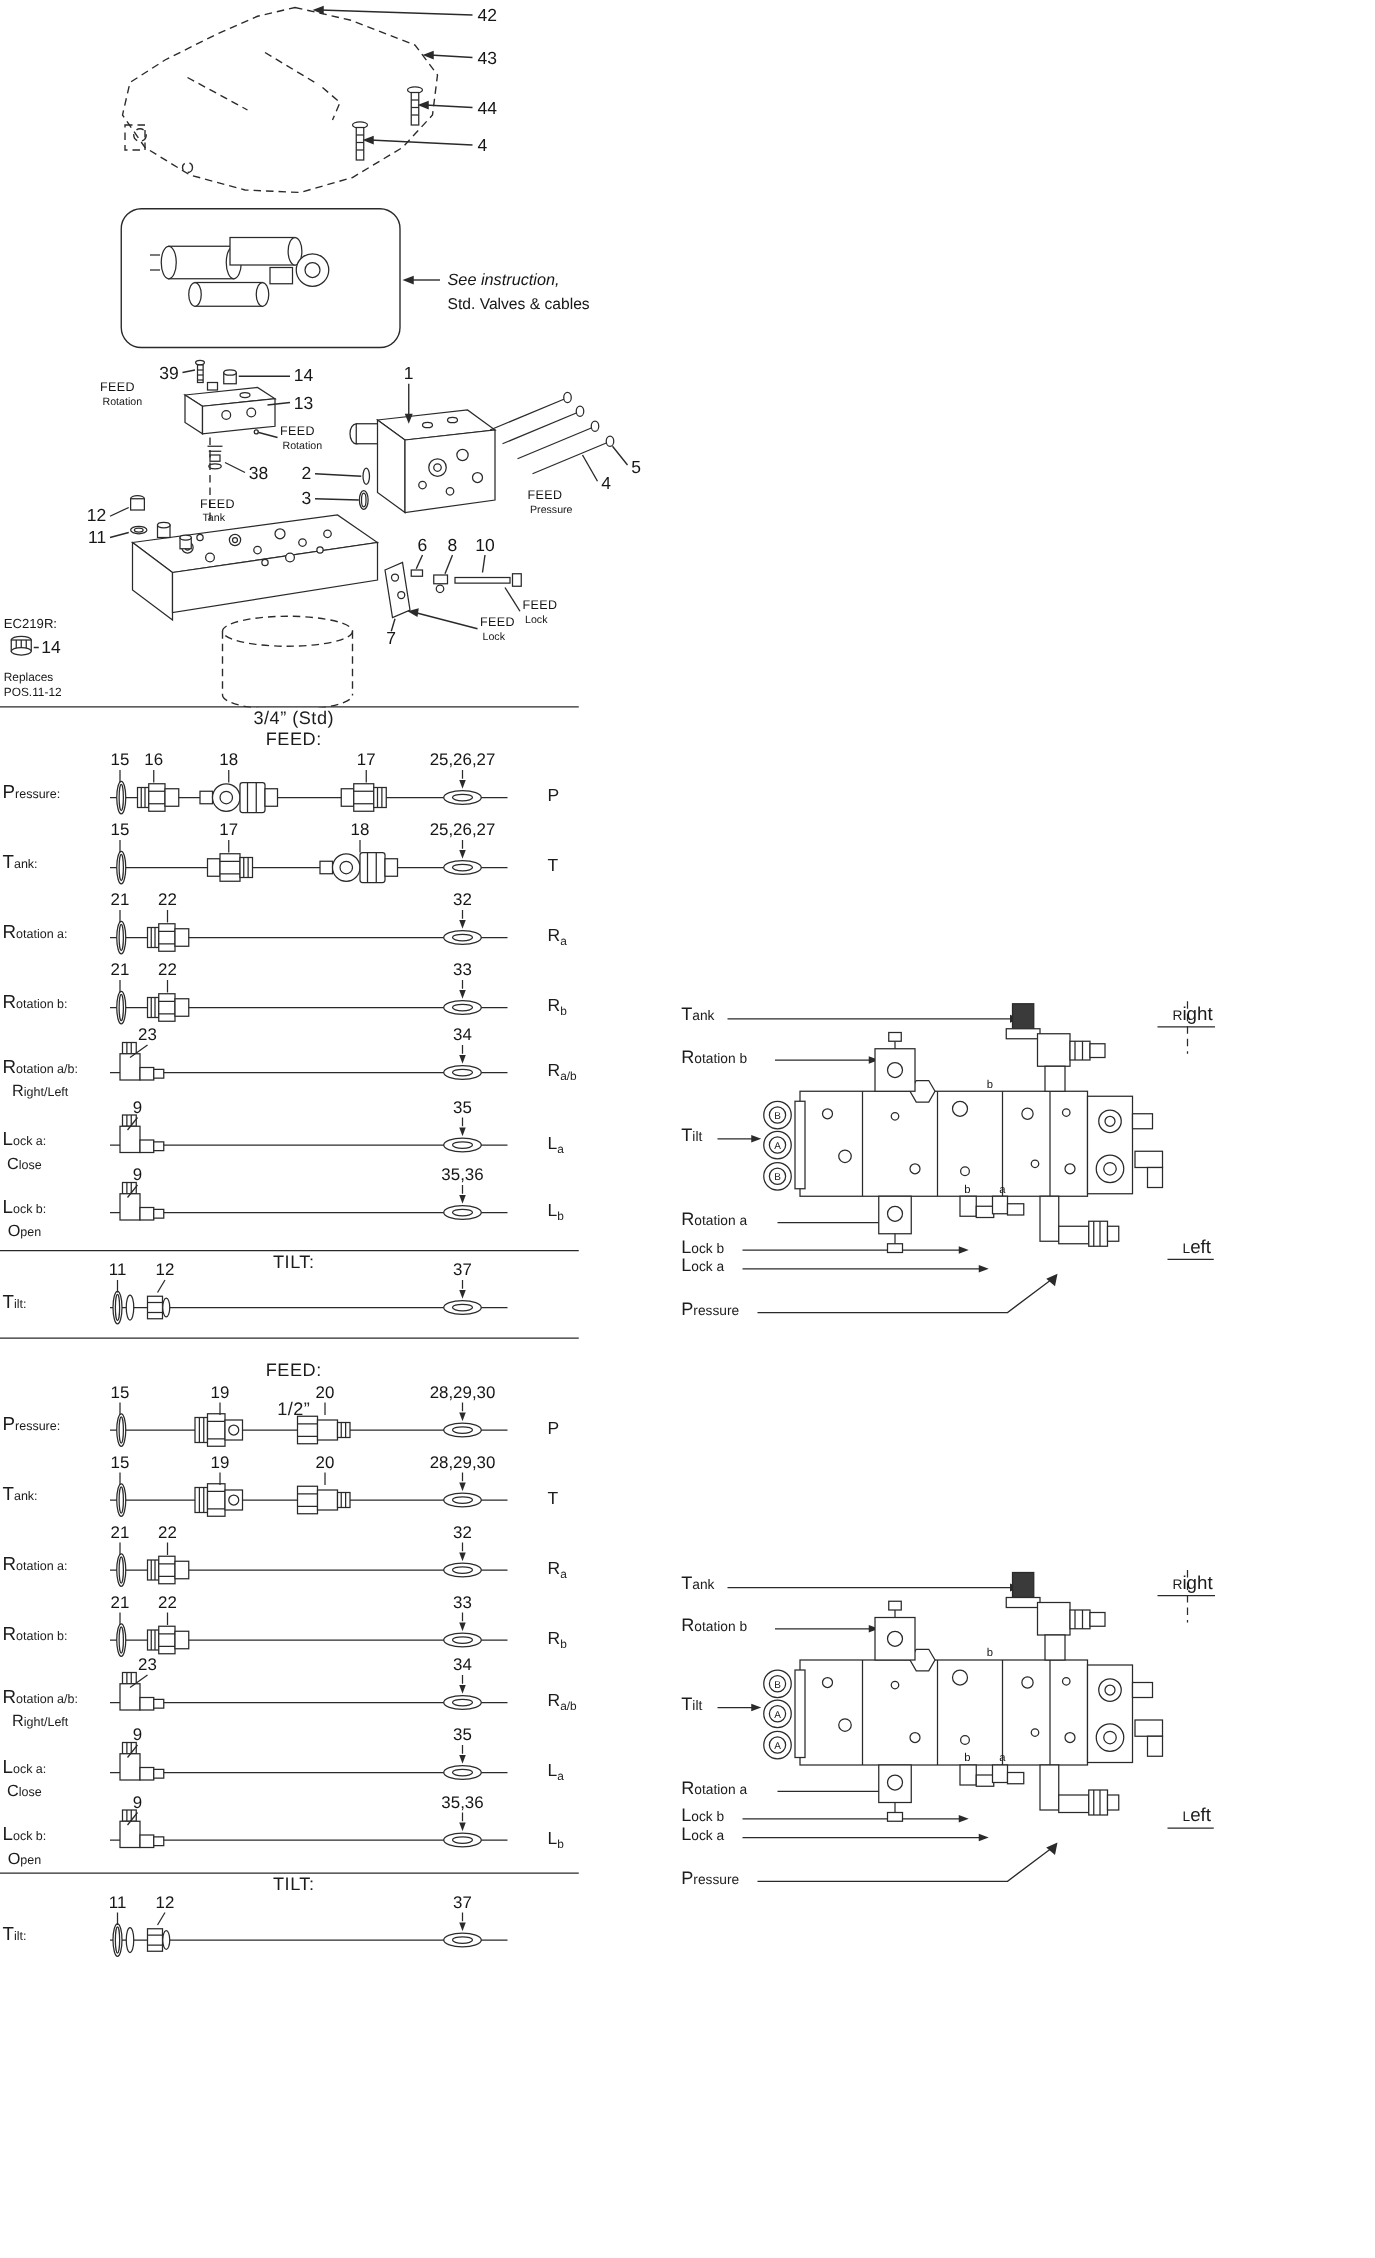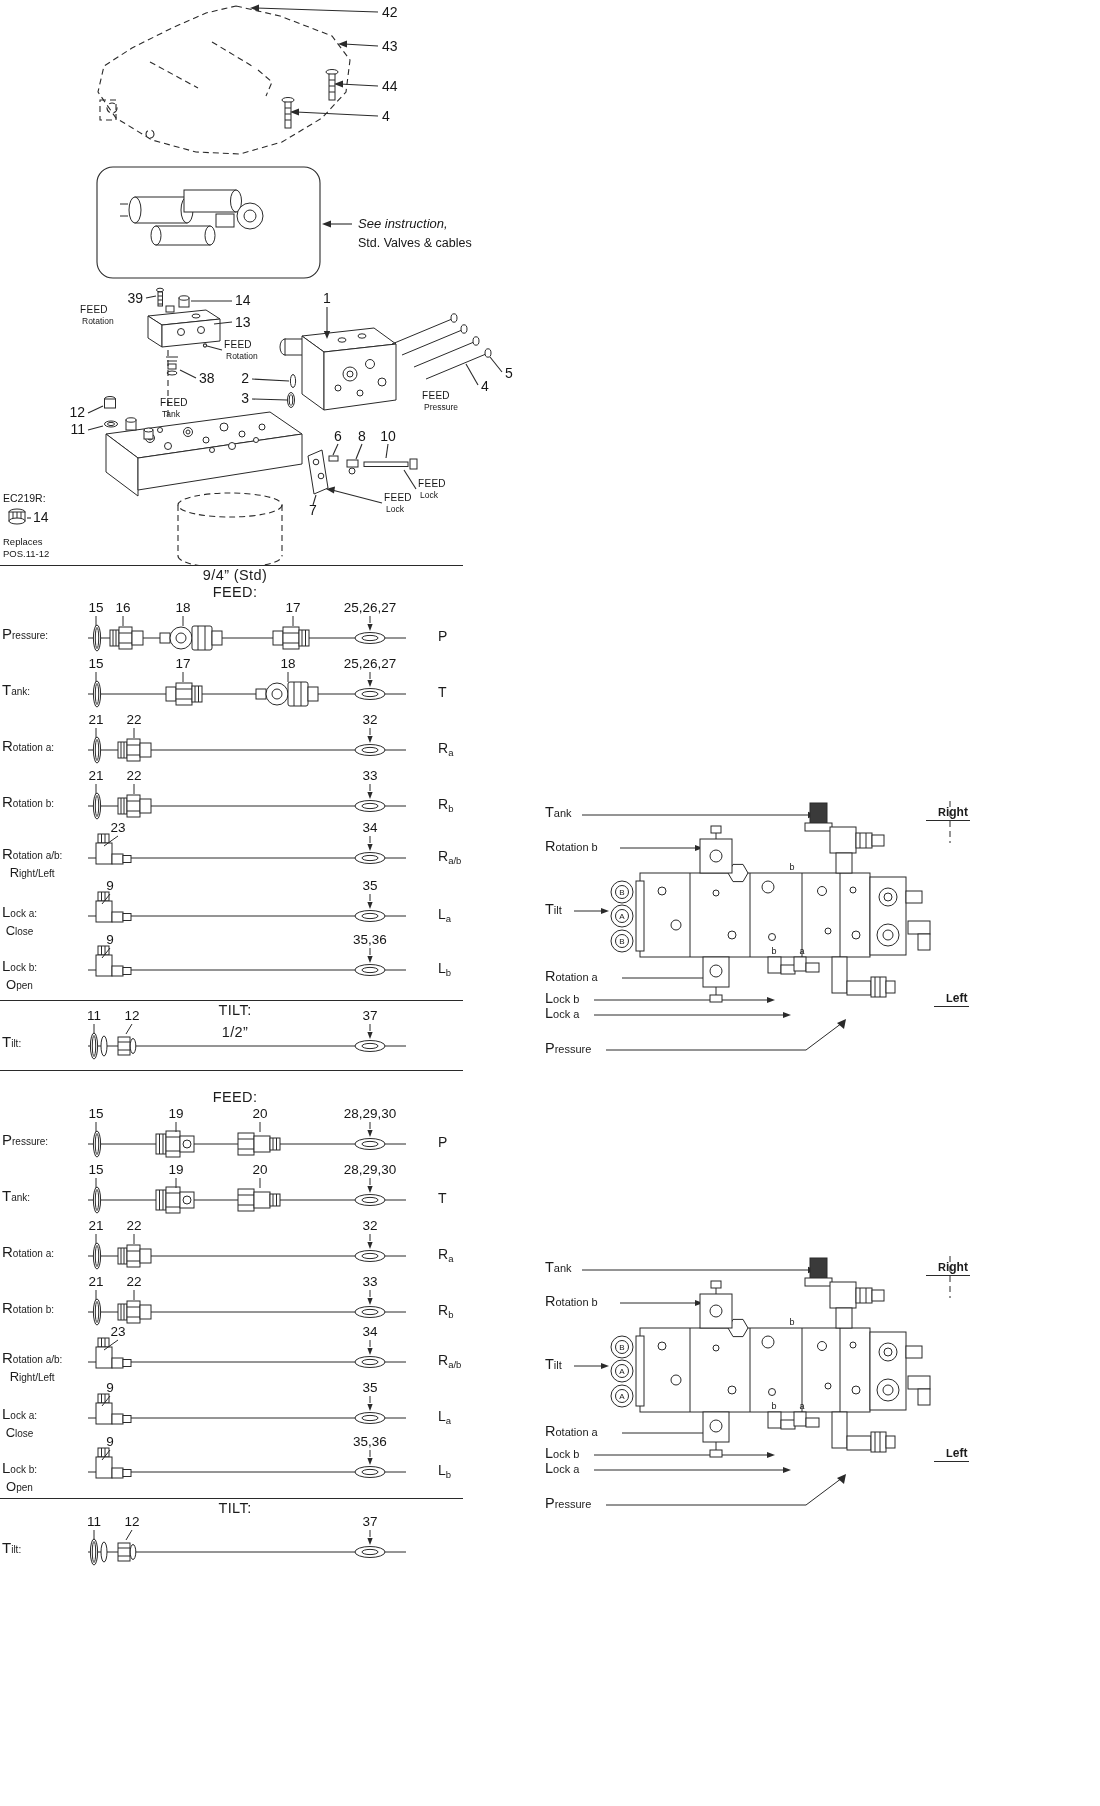--- a/index.html
+++ b/index.html
@@ -45,21 +45,21 @@
   .prow svg .part circle, .prow svg .part polygon { stroke:#2a2a2a; fill:#ffffff; stroke-width:1; }
   .prow-port { position:absolute; left:438px; top:28px; font-size:14px; }
   .prow-port .ps { font-size:9.5px; vertical-align:-3px; }
 
   
   .vdiag { position:absolute; width:460px; height:272px; }
   .vdiag > svg { position:absolute; left:0; top:0; }
   .vdiag svg .ln line, .vdiag svg .ln polyline { stroke:#2a2a2a; fill:none; stroke-width:1; }
   .vlabel { position:absolute; font-size:11px; line-height:14px; white-space:nowrap; }
   .vlabel::first-letter { font-size:14.5px; }
-  .vlabel.rl { font-size:12px; border-bottom:1.2px solid #2a2a2a; padding:0 2px 1px 12px;font-weight:bold; }
+  .vlabel.rl { font-size:15px; border-bottom:1.2px solid #2a2a2a; padding:0 2px 1px 12px; }
   .vlabel.rl::first-letter { font-size:11px; }
 </style>
 </head>
 <body>
 
 <div id="stage">
 
   <svg id="top-art" width="1100" height="566">
 
     <g class="g-line">
@@ -263,21 +263,21 @@
         <line x1="17" y1="512" x2="17" y2="521"></line>
         <line x1="21" y1="512" x2="21" y2="521"></line>
       <ellipse cx="17" cy="521" rx="8" ry="3"></ellipse>
     </g>
     <text class="co2" x="33" y="522">14</text>
     <text class="ec2" x="3" y="545">Replaces</text>
     <text class="ec2" x="3" y="557">POS.11-12</text>
   </svg>
 
   <div class="hdiv" style="top:565px"></div>
-  <div class="sec-title" style="top:567px">9/4” (Std)</div>
+  <div class="sec-title" style="top:567px">3/4” (Std)</div>
   <div class="sec-title" style="top:584px">FEED:</div>
 
   <div id="rows-root">
       <div class="prow" style="top:600px">
         <div class="prow-label">
           <div class="l1">Pressure:</div>
         </div>
         <svg width="345" height="56">
           <line class="axis" x1="0" y1="38" x2="318" y2="38"></line>
           <g class="part">
@@ -820,21 +820,21 @@
           <polygon class="ah" points="279.4,24 284.6,24 282,31"></polygon>
           <text class="co" x="282" y="12">37</text>
         </svg>
       </div>
     </div>
 
   <div class="hdiv" style="top:1000px"></div>
   <div class="sec-title" style="top:1002px">TILT:</div>
 
   <div class="hdiv" style="top:1070px"></div>
-  <div class="sec-title" style="top:1024px">1/2”</div>
+  <div class="sec-title" style="top:1120px">1/2”</div>
   <div class="sec-title" style="top:1089px">FEED:</div>
 
   <div class="hdiv" style="top:1498px"></div>
   <div class="sec-title" style="top:1500px">TILT:</div>
 
   <div id="diag-root">
       <div class="vdiag" style="left:540px;top:795px">
         <svg width="460" height="272">
     <g class="ln">
       <line x1="42" y1="20" x2="268" y2="20"></line>

